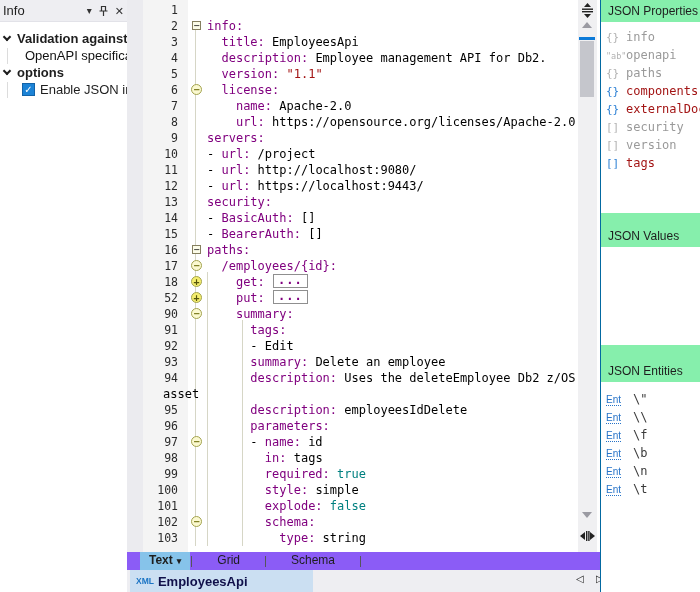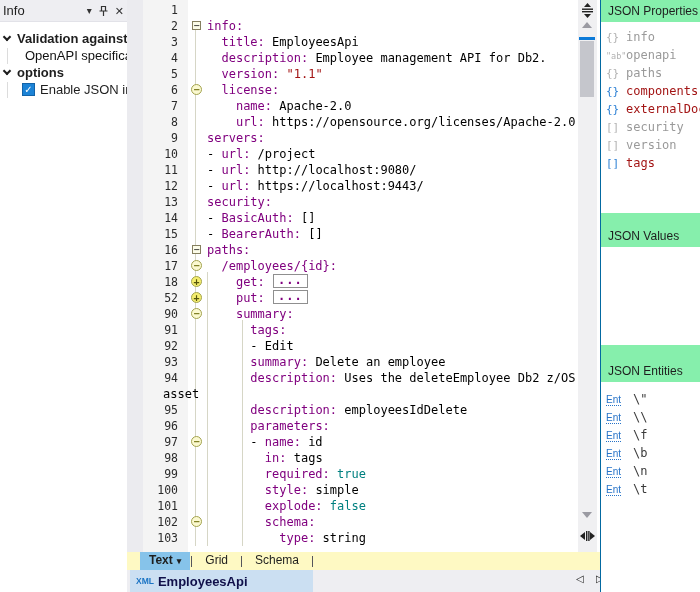--- a/index.html
+++ b/index.html
@@ -48,22 +48,22 @@
   
   .vsb{position:absolute;right:0;top:0;width:19px;height:552px;background:#f0f0f2}
   .sb-grip-top{position:absolute;left:1px;top:1px}
   .sb-up{position:absolute;left:4px;top:22px;width:0;height:0;border-left:5px solid transparent;border-right:5px solid transparent;border-bottom:6px solid #9a9aa2}
   .sb-mark{position:absolute;left:1px;top:37px;width:16px;height:3px;background:#0c7ad8}
   .sb-thumb{position:absolute;left:2px;top:41px;width:14px;height:56px;background:#c5c6cc}
   .sb-down{position:absolute;left:4px;top:512px;width:0;height:0;border-left:5px solid transparent;border-right:5px solid transparent;border-top:6px solid #9a9aa2}
   .sb-grip-corner{position:absolute;left:1px;top:528px}
 
   
-  .view-tabs{left:127px;top:552px;width:488px;height:18px;background:#fef9c3;display:flex;align-items:center;font-size:12px}
-  .vtab{padding:0 12px;height:18px;line-height:17px;color:#1e1e1e;cursor:default}
+  .view-tabs{left:127px;top:552px;width:488px;height:18px;background:#8b5cf6;display:flex;align-items:center;font-size:12px}
+  .vtab{padding:0 24px;height:18px;line-height:17px;color:#1e1e1e;cursor:default}
   .vtab.active{background:#86c3ea;font-weight:bold;margin-left:13px;padding:0 9px}
   .vtab .dd{font-size:9px;margin-left:4px}
   .vsep{width:1px;height:11px;background:#55555c;margin:0 1px}
   .doc-bar{left:127px;top:570px;width:488px;height:22px;background:#eeeef2}
   .doc-tab{position:absolute;left:3px;top:0;width:183px;height:22px;background:#cbdff2;display:flex;align-items:center;padding:0 6px;cursor:default}
   .xml-ic{font-size:8.5px;font-weight:bold;color:#1b74c4;margin-right:4px;letter-spacing:0}
   .doc-label{font-weight:bold;font-size:13px;color:#10104a;white-space:nowrap;overflow:hidden}
   .nav-ar{position:absolute;top:3px;font-size:10px;color:#222;cursor:default}
 
   

